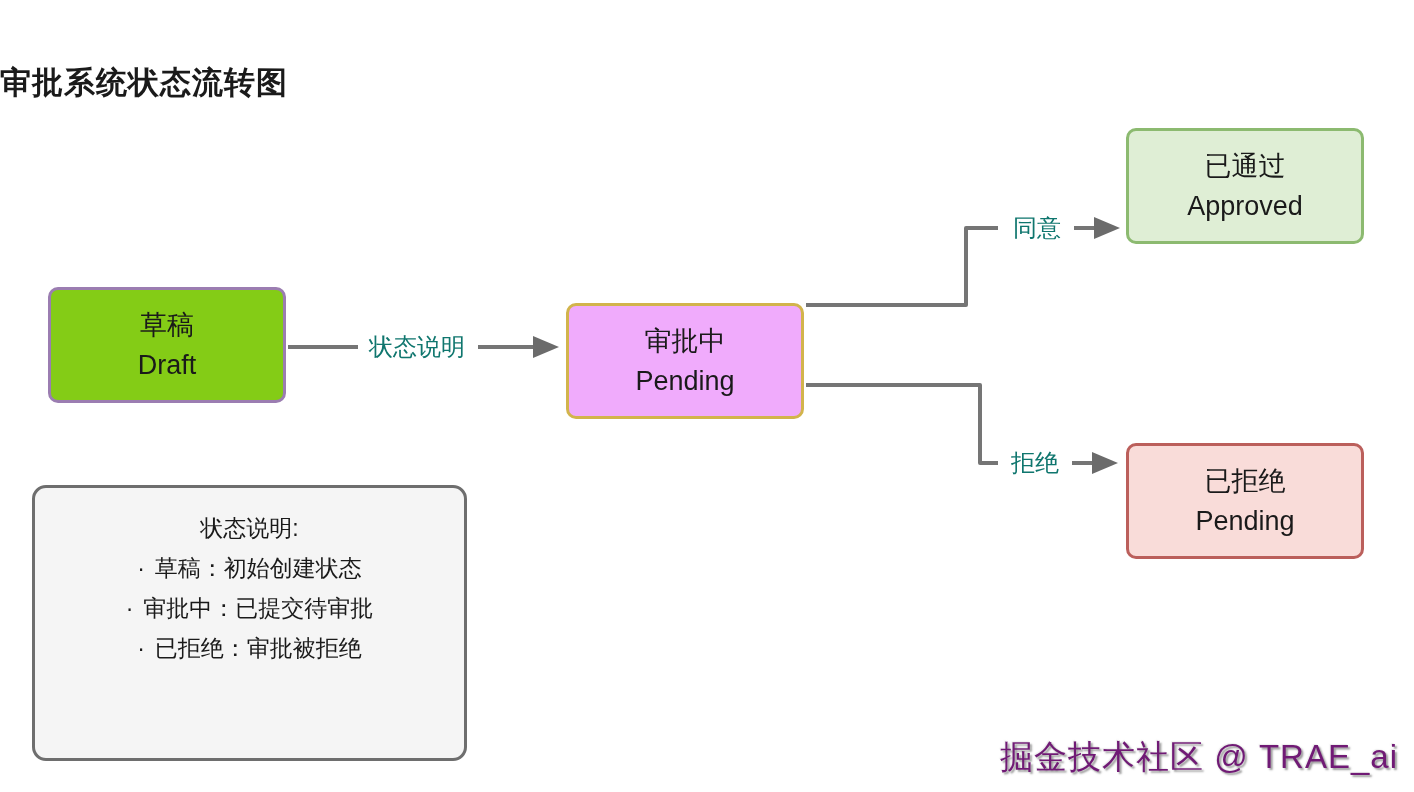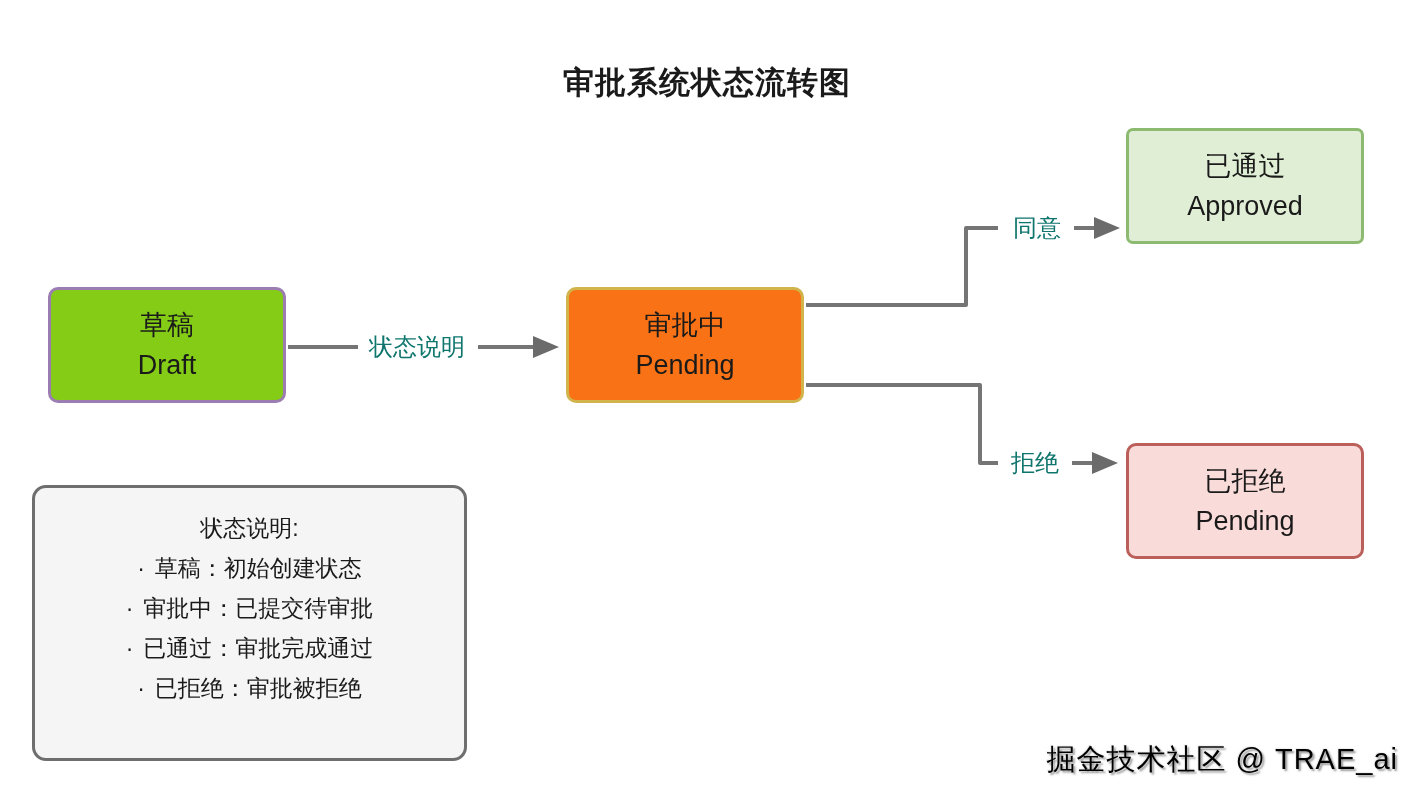--- a/index.html
+++ b/index.html
@@ -1,47 +1,47 @@
 <!DOCTYPE html>
 <html><head>
 <meta charset="utf-8">
 <style>
   html,body{margin:0;padding:0;background:#ffffff;}
   body{font-family:"Liberation Sans","DejaVu Sans",sans-serif;color:#1a1a1a;}
   #canvas{position:relative;width:1414px;height:792px;background:#ffffff;overflow:hidden;}
 
-  .title{position:absolute;left:0;right:0;top:62px;text-align:center;
+  .title{position:absolute;left:0;right:0;top:62px;text-align:left;
          font-size:31px;font-weight:600;letter-spacing:1px;}
 
   .edges-svg{position:absolute;left:0;top:0;}
 
   .node{position:absolute;width:232px;height:110px;border:3px solid #888;
         border-radius:10px;background:#eee;
         display:flex;flex-direction:column;align-items:center;justify-content:center;}
   .node .line{font-size:27px;line-height:40px;white-space:nowrap;}
 
   .node-draft   {left:48px;  top:287px;}
   .node-pending {left:566px; top:287px;}
-  .node-approved{left:1126px;top:128px;border-radius:7px;}
+  .node-approved{left:1126px;top:128px;}
   .node-rejected{left:1126px;top:443px;}
 
   .edge-label{position:absolute;transform:translate(-50%,-50%);
               font-size:24px;white-space:nowrap;color:#0f766e;}
   .label-submit {left:417px; top:347px;}
   .label-approve{left:1037px;top:228px;}
   .label-reject {left:1035px;top:463px;}
 
   .legend{position:absolute;left:32px;top:485px;width:429px;height:250px;
           background:#f5f5f5;border:3px solid #6e6e6e;border-radius:14px;
           text-align:center;padding-top:20px;box-sizing:content-box;}
   .legend .legend-line{font-size:23px;line-height:40px;white-space:nowrap;}
   .legend .bullet{margin-right:10px;}
 
-  .watermark{position:absolute;right:16px;bottom:12px;font-size:29px;
-             color:#000000;letter-spacing:1px;
+  .watermark{position:absolute;right:16px;bottom:12px;font-size:33px;
+             color:#701a75;letter-spacing:1px;
              text-shadow:2px 2px 2px rgba(130,130,130,0.8),
                          -1px -1px 1px rgba(220,220,220,0.5);}
 </style>
 </head>
 <body>
 
 <div id="canvas">
 
   <div class="title">审批系统状态流转图</div>
 
@@ -58,21 +58,21 @@
     <path d="M806 385 H980 V463 H998" stroke="#757575" stroke-width="4" fill="none" stroke-linejoin="round"></path>
     <path d="M1072 463 H1092" stroke="#757575" stroke-width="4" fill="none"></path>
     <polygon points="1092,452 1118,463 1092,474" fill="#6b6b6b"></polygon>
   </svg>
 
   <div class="node node-draft" style="background: #84cc16; border-color: rgb(155, 125, 177);">
     <div class="line">草稿</div>
     <div class="line">Draft</div>
   </div>
 
-  <div class="node node-pending" style="background: #f97316; border-color: rgb(210, 180, 76);">
+  <div class="node node-pending" style="background: #f0abfc; border-color: rgb(210, 180, 76); margin-top: 16px;">
     <div class="line">审批中</div>
     <div class="line">Pending</div>
   </div>
 
   <div class="node node-approved" style="background: rgb(223, 238, 213); border-color: rgb(140, 186, 112);">
     <div class="line">已通过</div>
     <div class="line">Approved</div>
   </div>
 
   <div class="node node-rejected" style="background: rgb(249, 220, 217); border-color: rgb(187, 95, 91);">
@@ -81,19 +81,18 @@
   </div>
 
   <div class="edge-label label-submit">状态说明</div>
   <div class="edge-label label-approve">同意</div>
   <div class="edge-label label-reject">拒绝</div>
 
   <div class="legend">
     <div class="legend-line">状态说明:</div>
     <div class="legend-line"><span class="bullet">·</span><span>草稿：初始创建状态</span></div>
     <div class="legend-line"><span class="bullet">·</span><span>审批中：已提交待审批</span></div>
-    <div class="legend-line"><span class="bullet">·</span><span>已通过：审批完成通过</span></div>
     <div class="legend-line"><span class="bullet">·</span><span>已拒绝：审批被拒绝</span></div>
   </div>
 
   <div class="watermark">掘金技术社区 @ TRAE_ai</div>
 
 </div>
 
 </body></html>

